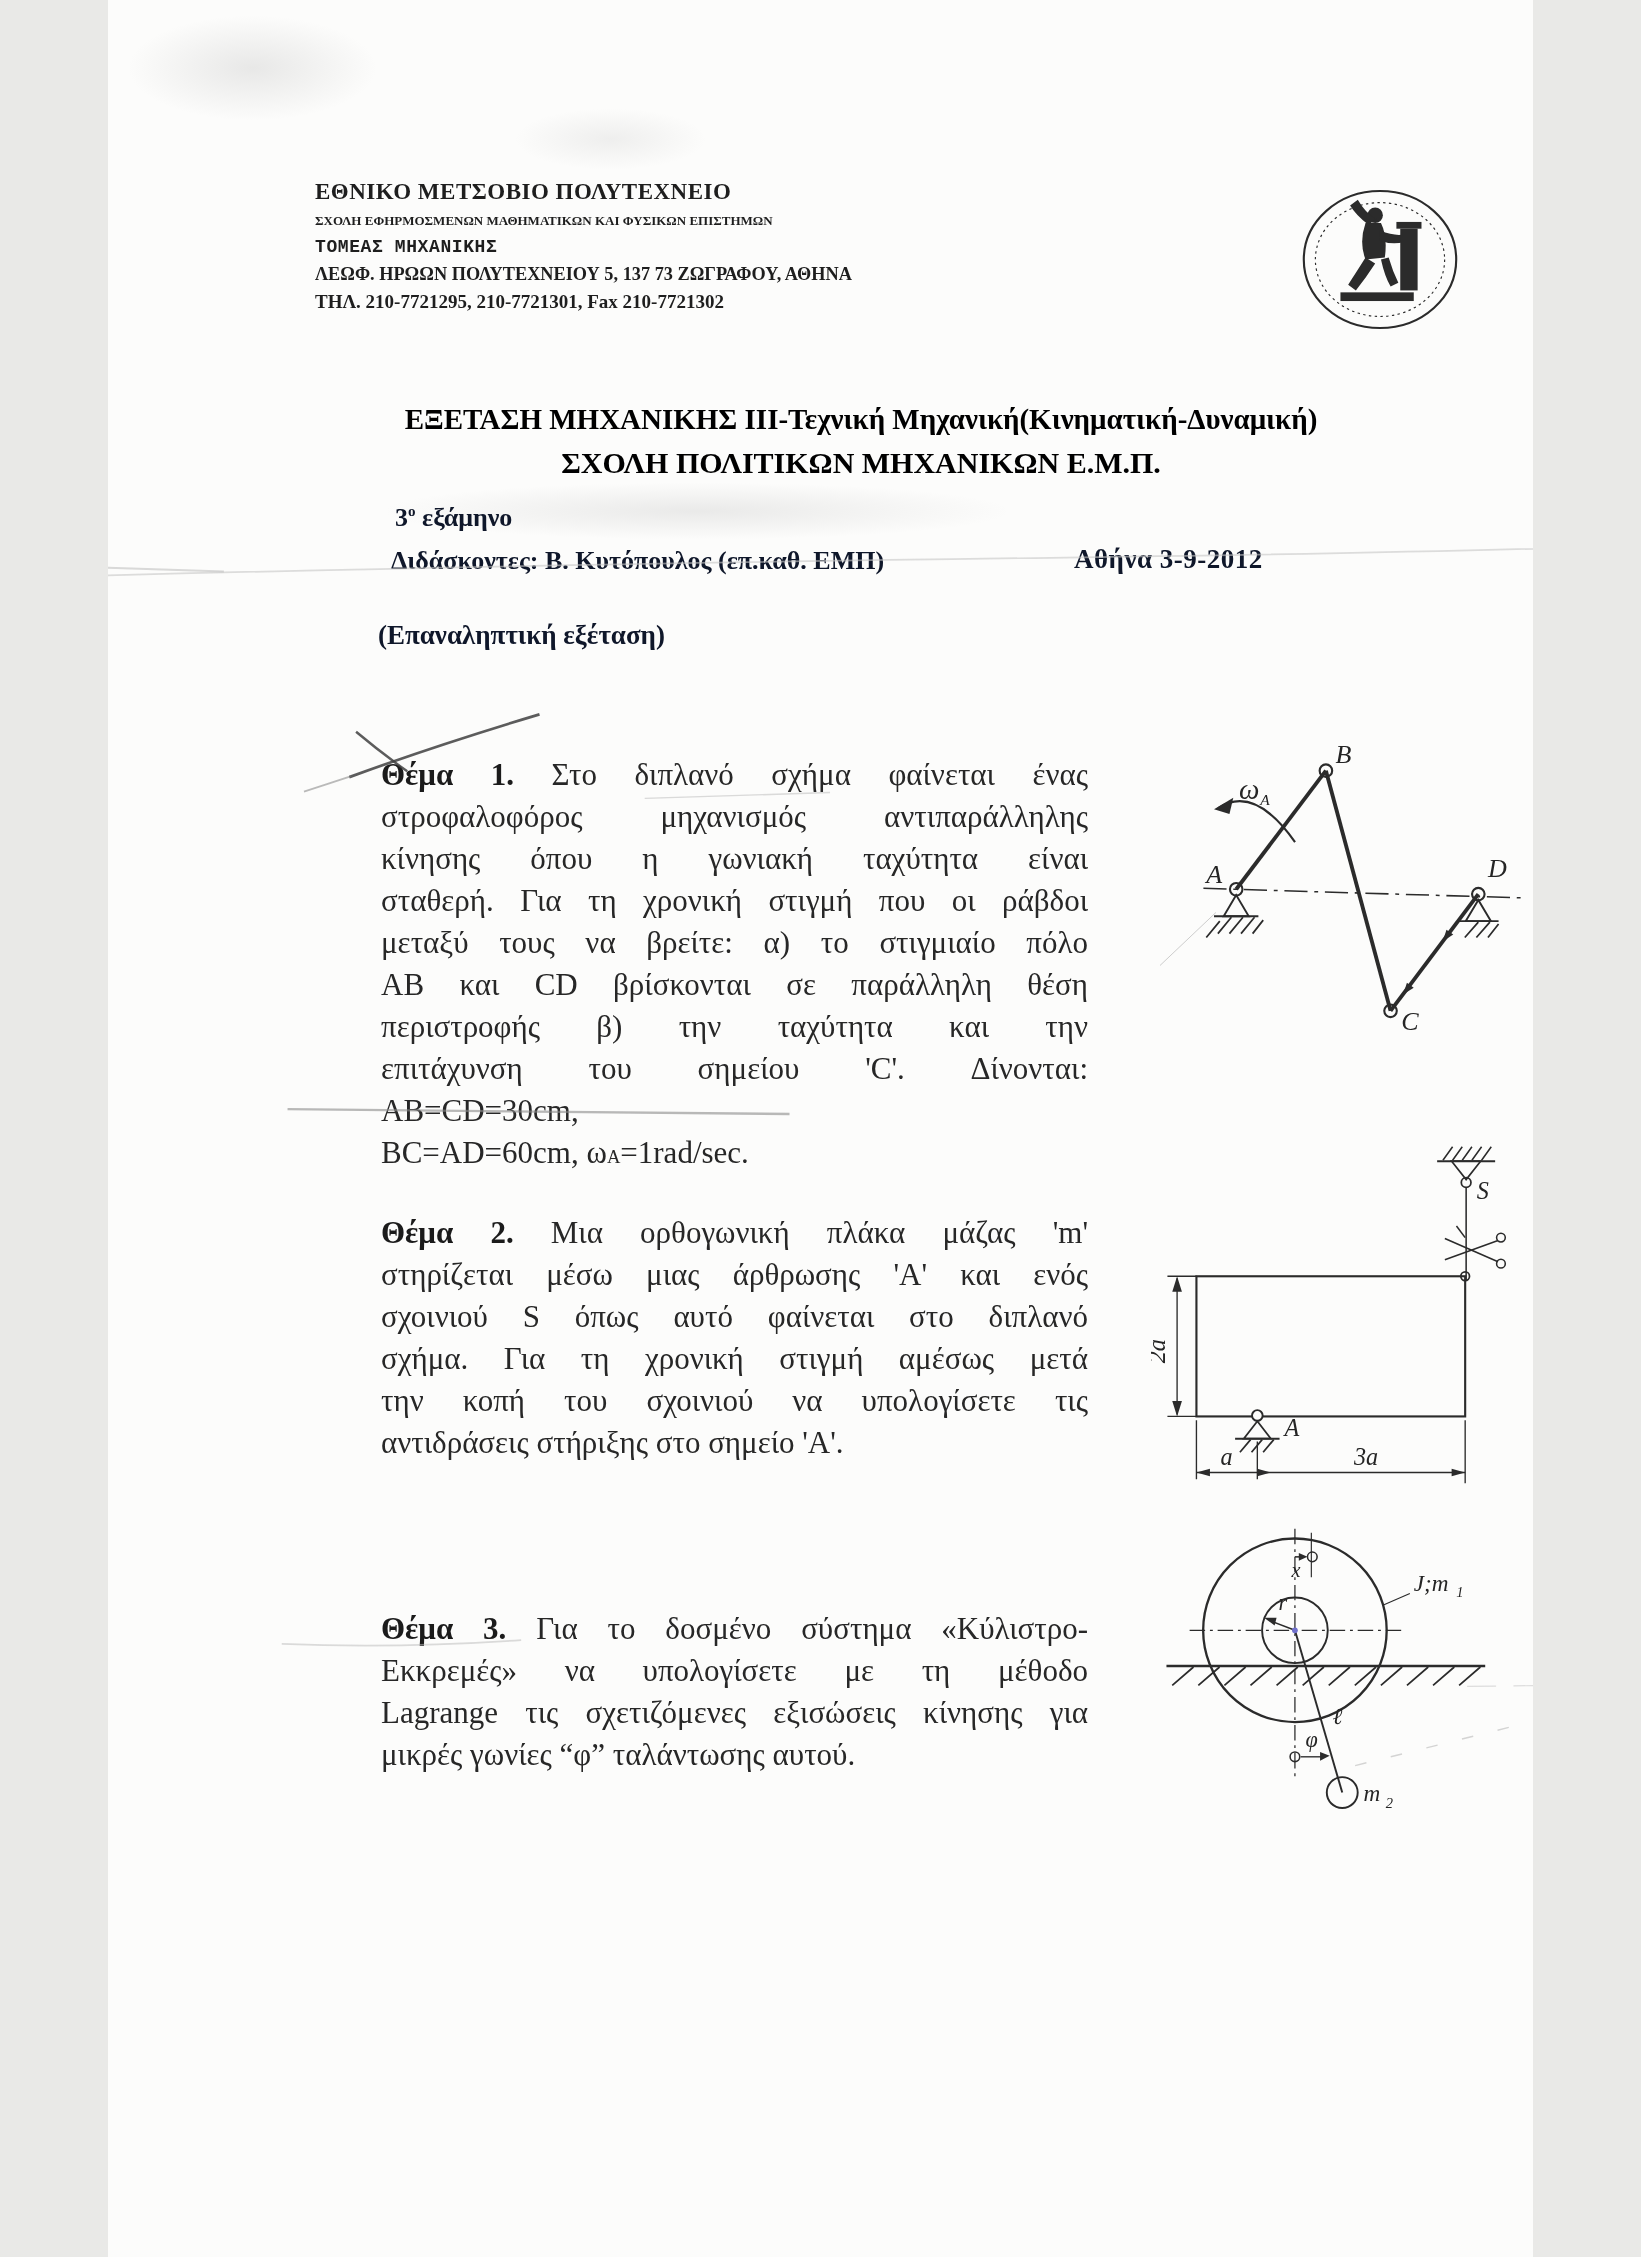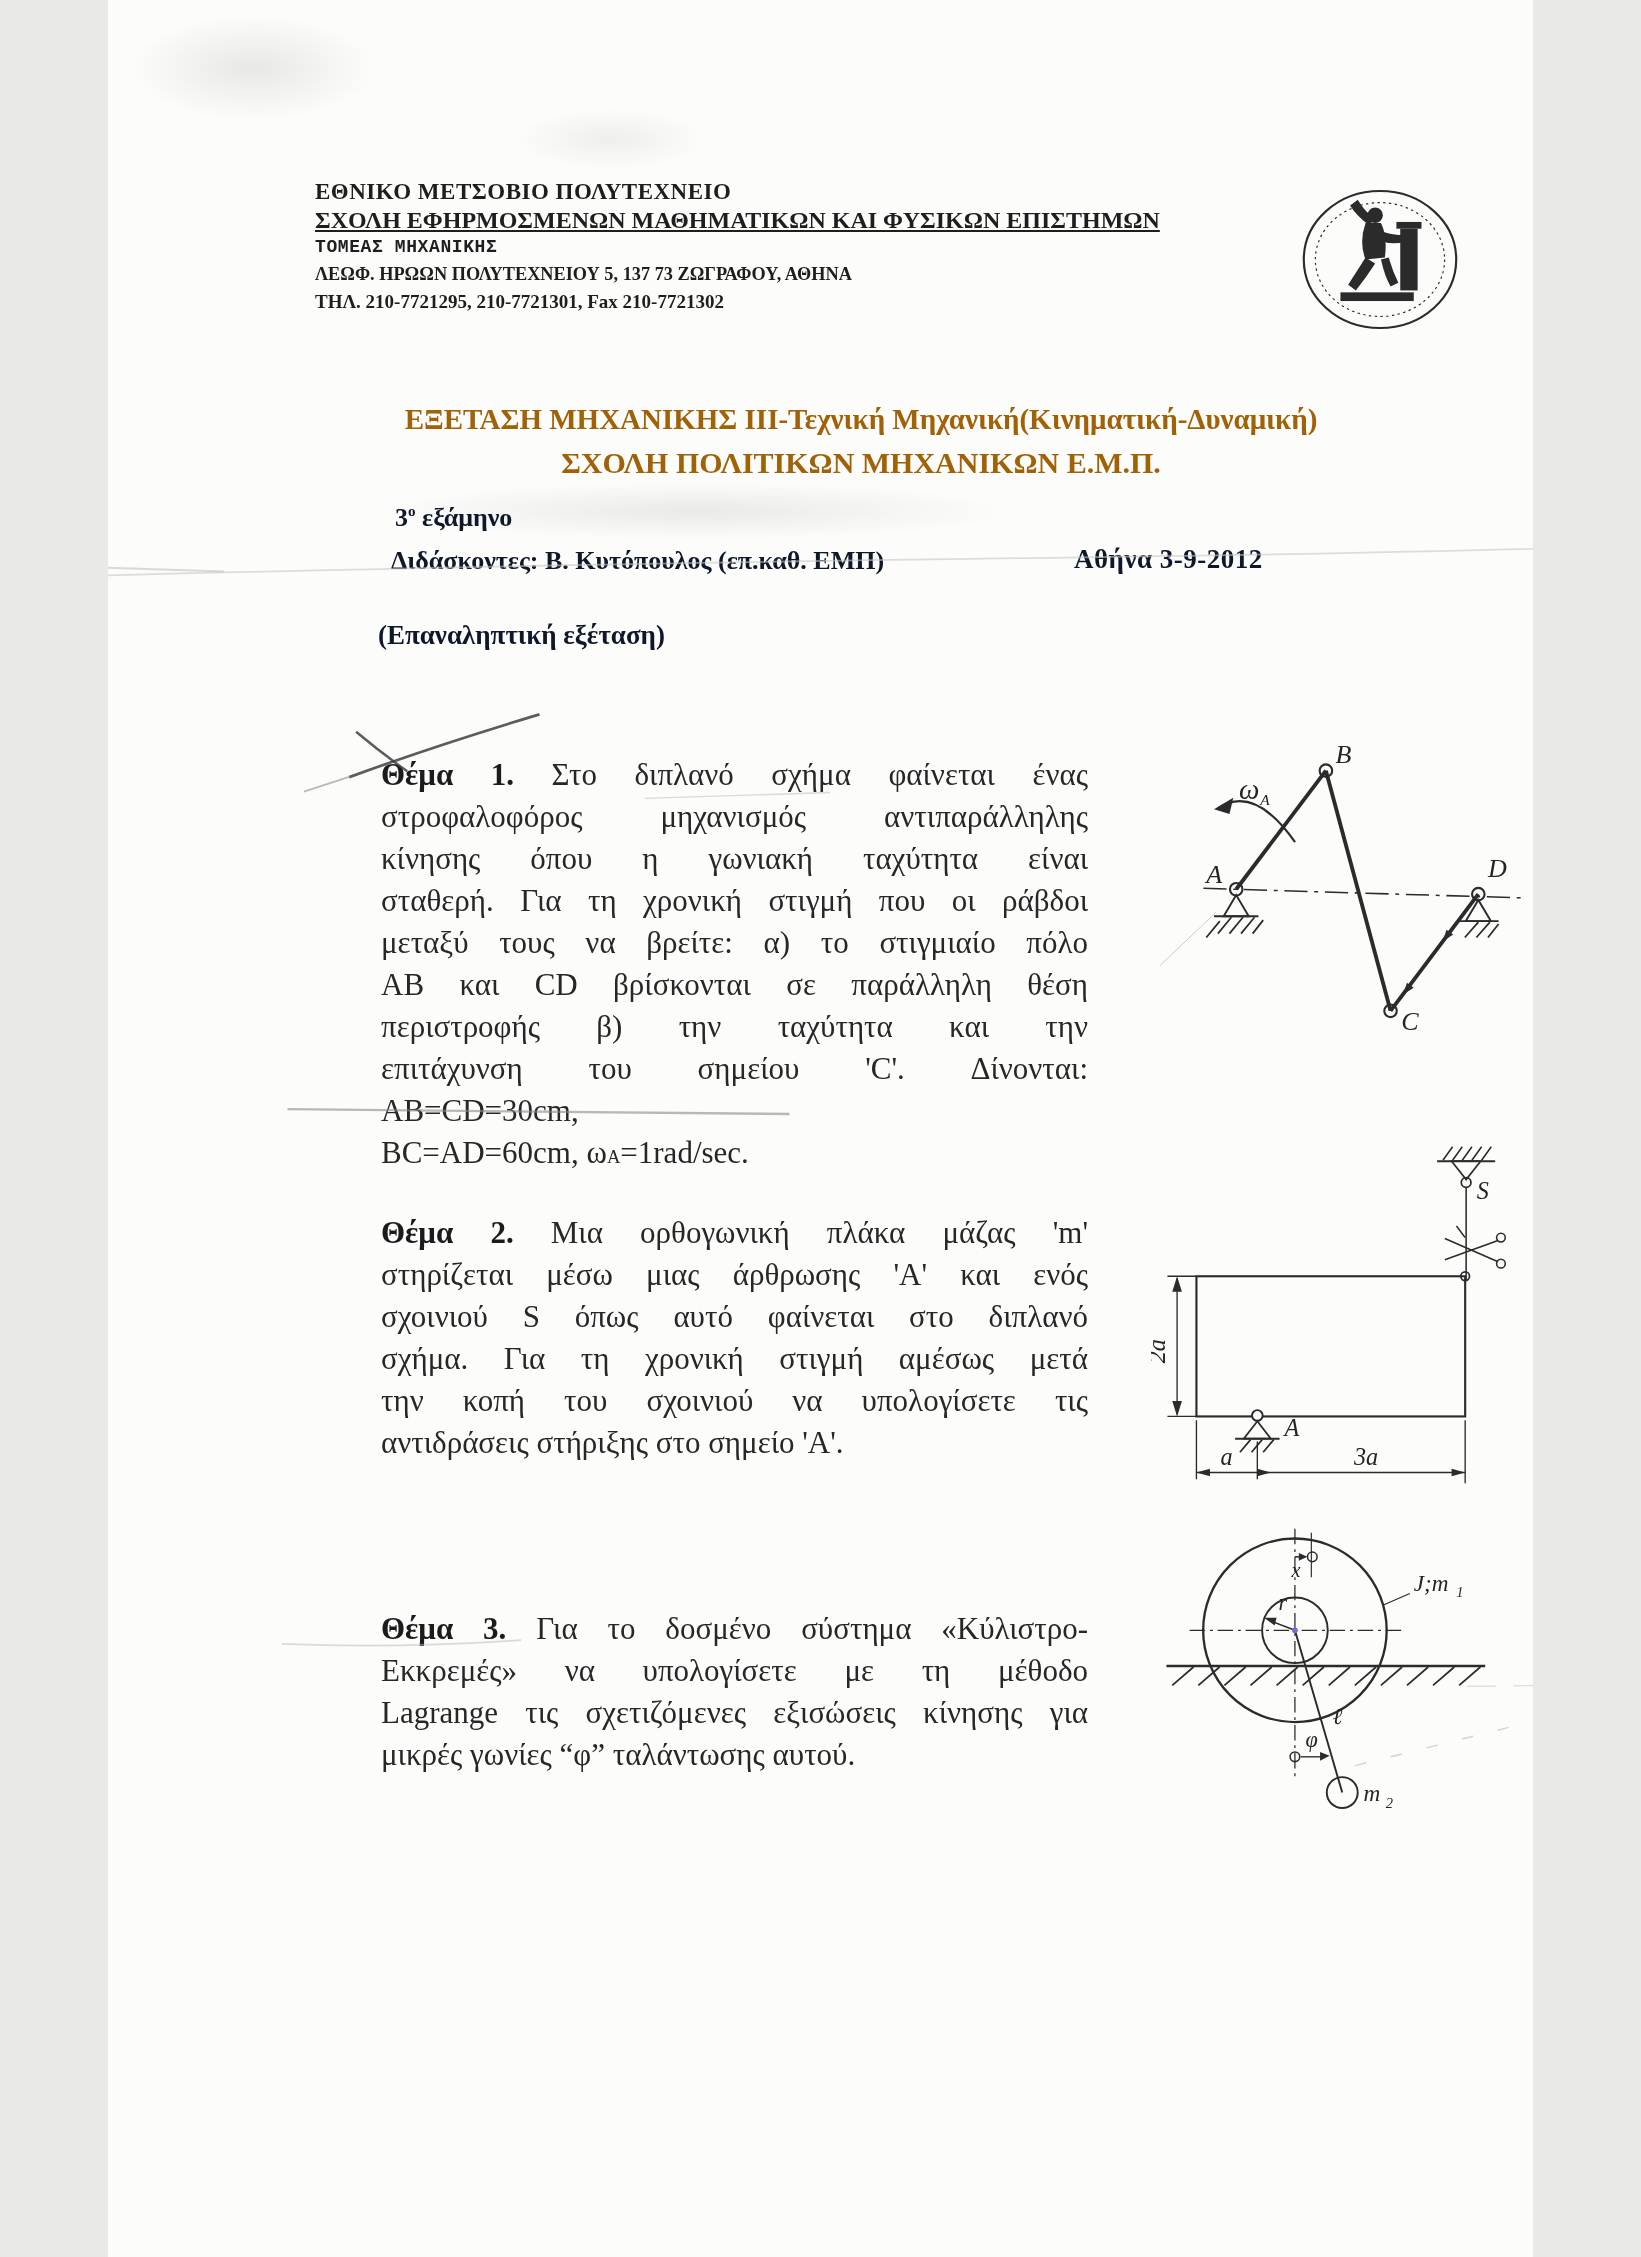--- a/index.html
+++ b/index.html
@@ -11,27 +11,27 @@
   }
   .abs{position:absolute;}
   .smudge{position:absolute;pointer-events:none;z-index:1;}
   .content{position:absolute;inset:0;z-index:3;}
   .artifacts{position:absolute;inset:0;z-index:6;pointer-events:none;}
 
   
   .hdr{left:207px;top:176px;line-height:1;color:#1e1e1e;}
   .hdr div{font-weight:bold;white-space:nowrap;}
   .h1{font-size:23px;line-height:31px;letter-spacing:0.5px;}
-  .h2{font-size:24px;line-height:27px;text-decoration:underline;}
+  .h2{font-size:13px;line-height:27px;}
   .h3{font-size:18px;line-height:27px;letter-spacing:0.6px;font-family:Liberation Mono, monospace;}
   .h4{font-size:18.3px;line-height:27px;}
   .h5{font-size:19px;line-height:27px;}
 
   
-  .titleblk{left:222px;top:398px;width:1062px;text-align:center;font-weight:bold;color:#a16207;}
+  .titleblk{left:222px;top:398px;width:1062px;text-align:center;font-weight:bold;color:#000000;}
   .t1{font-size:29px;line-height:43px;white-space:nowrap;}
   .t2{font-size:30px;line-height:44px;white-space:nowrap;}
 
   .meta{font-weight:bold;color:#0f172a;white-space:nowrap;}
   .semester{left:287px;top:503px;font-size:26px;}
   .semester sup{font-size:.58em;vertical-align:super;}
   .instructors{left:283px;top:546px;font-size:26px;}
   .date{left:966px;top:544px;font-size:27px;letter-spacing:0.5px;}
   .examtype{left:270px;top:620px;font-size:27px;}
 

